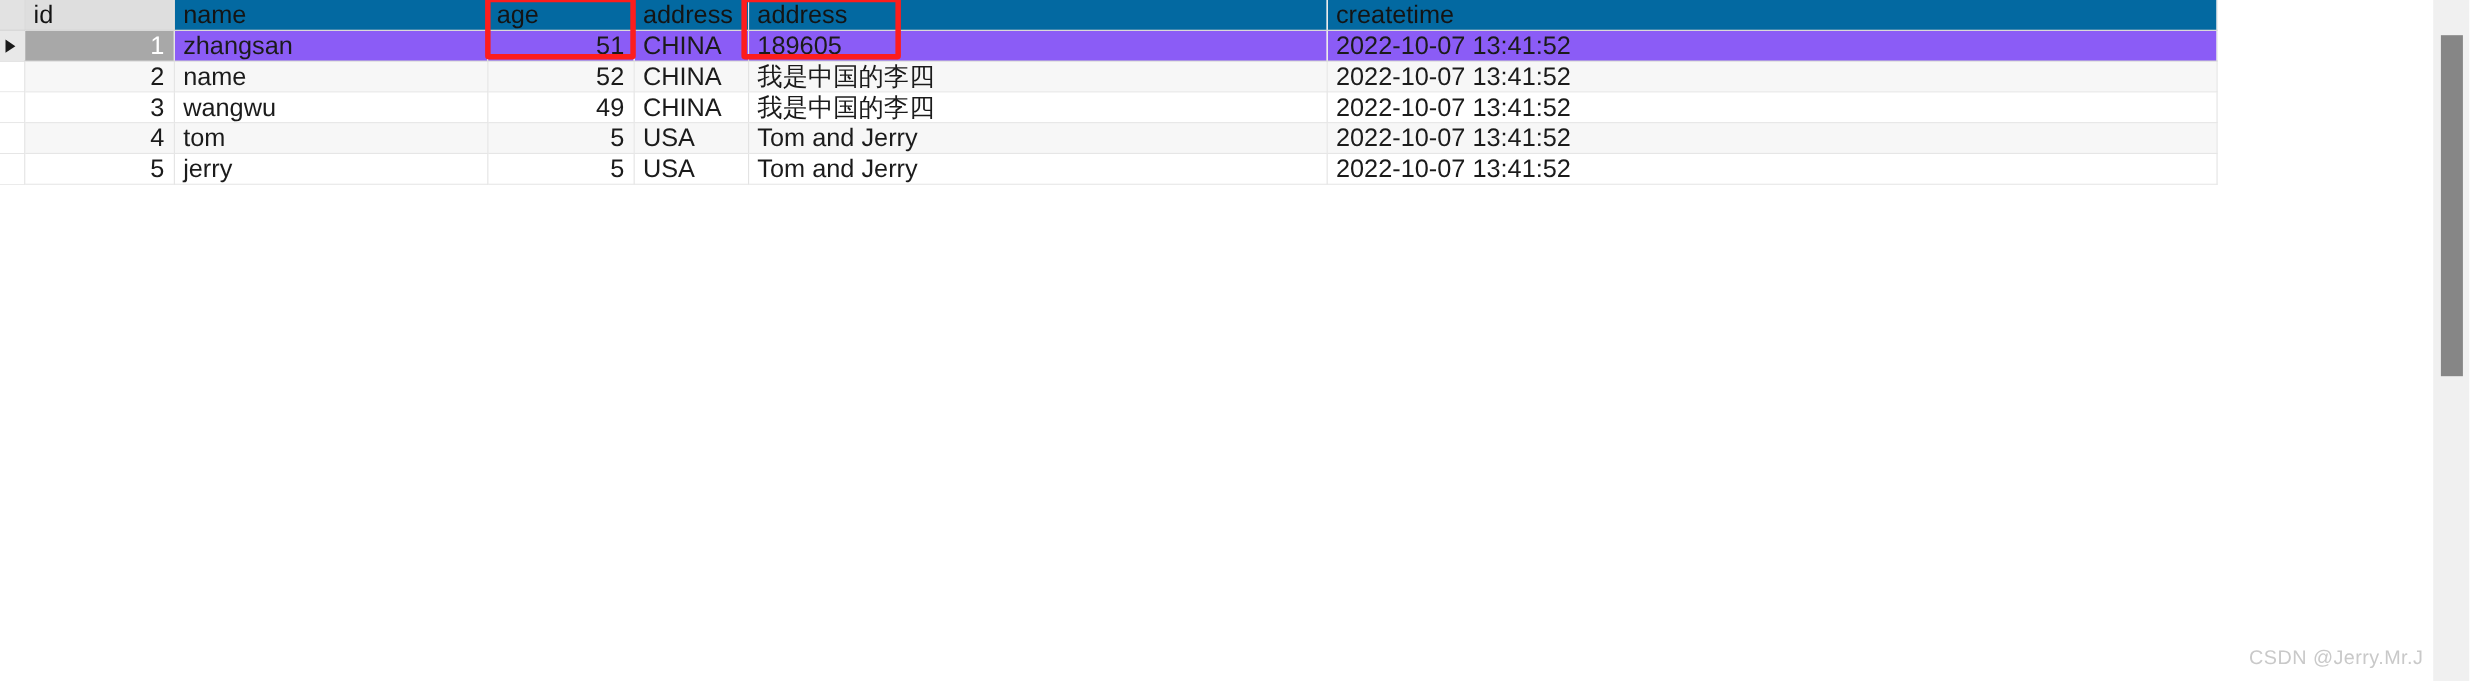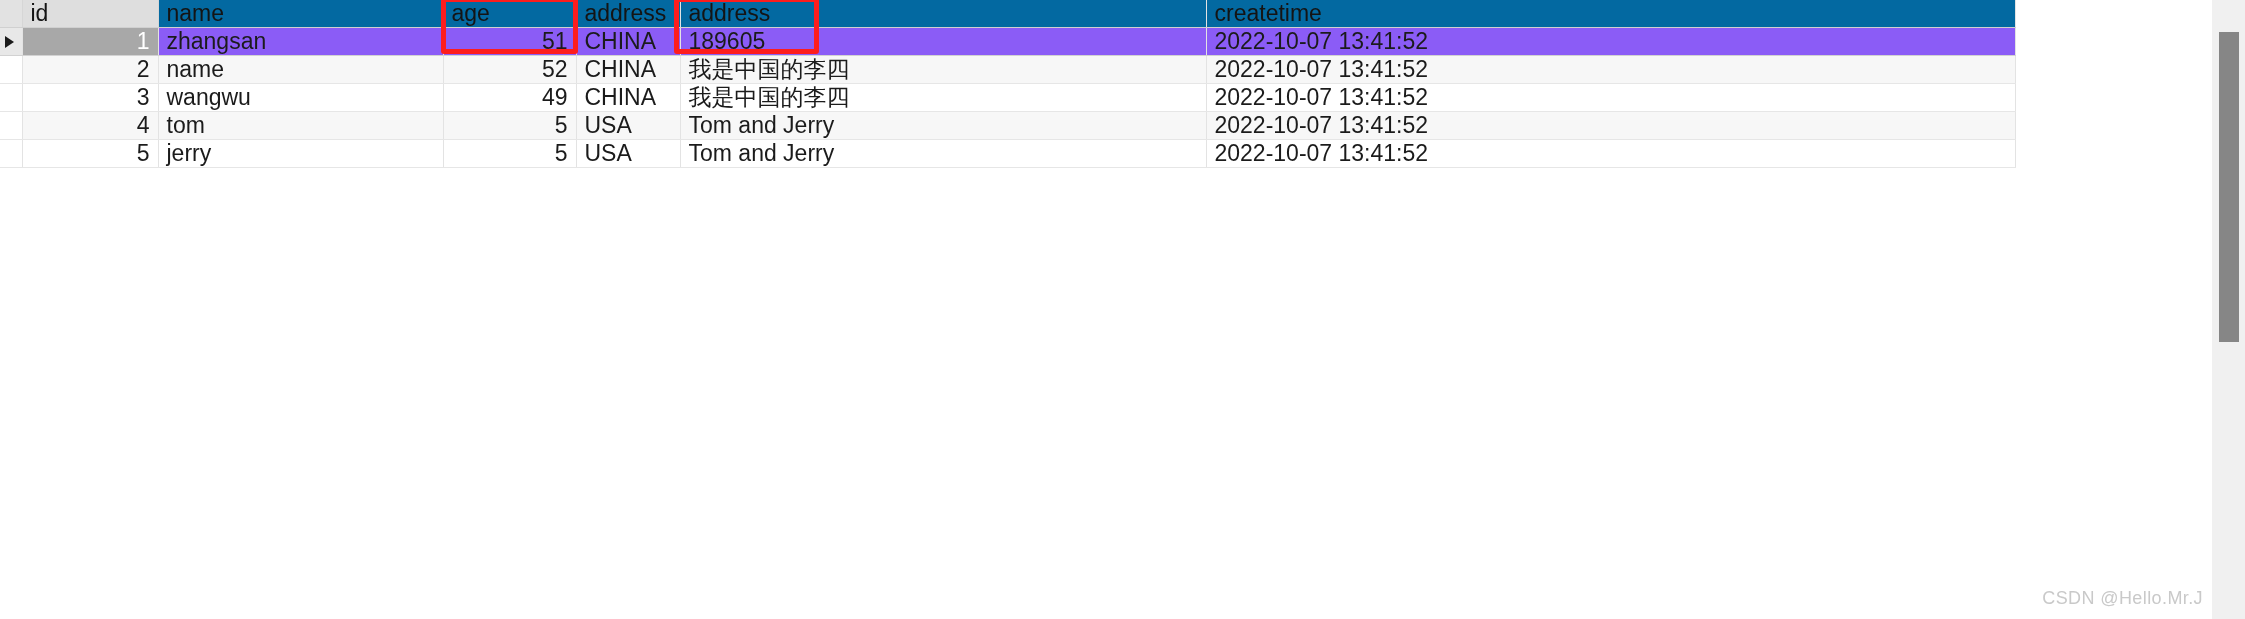--- a/index.html
+++ b/index.html
@@ -217,14 +217,14 @@
     </table>
 
     <div class="anno" id="anno-age"></div>
     <div class="anno" id="anno-tranmemo"></div>
   </div>
 
   <div class="vscroll">
     <div class="vscroll-thumb"></div>
   </div>
 
-  <div class="watermark">CSDN @Hello.Mr.J</div>
+  <div class="watermark">CSDN @Jerry.Mr.J</div>
 </div>
 
 </body></html>

